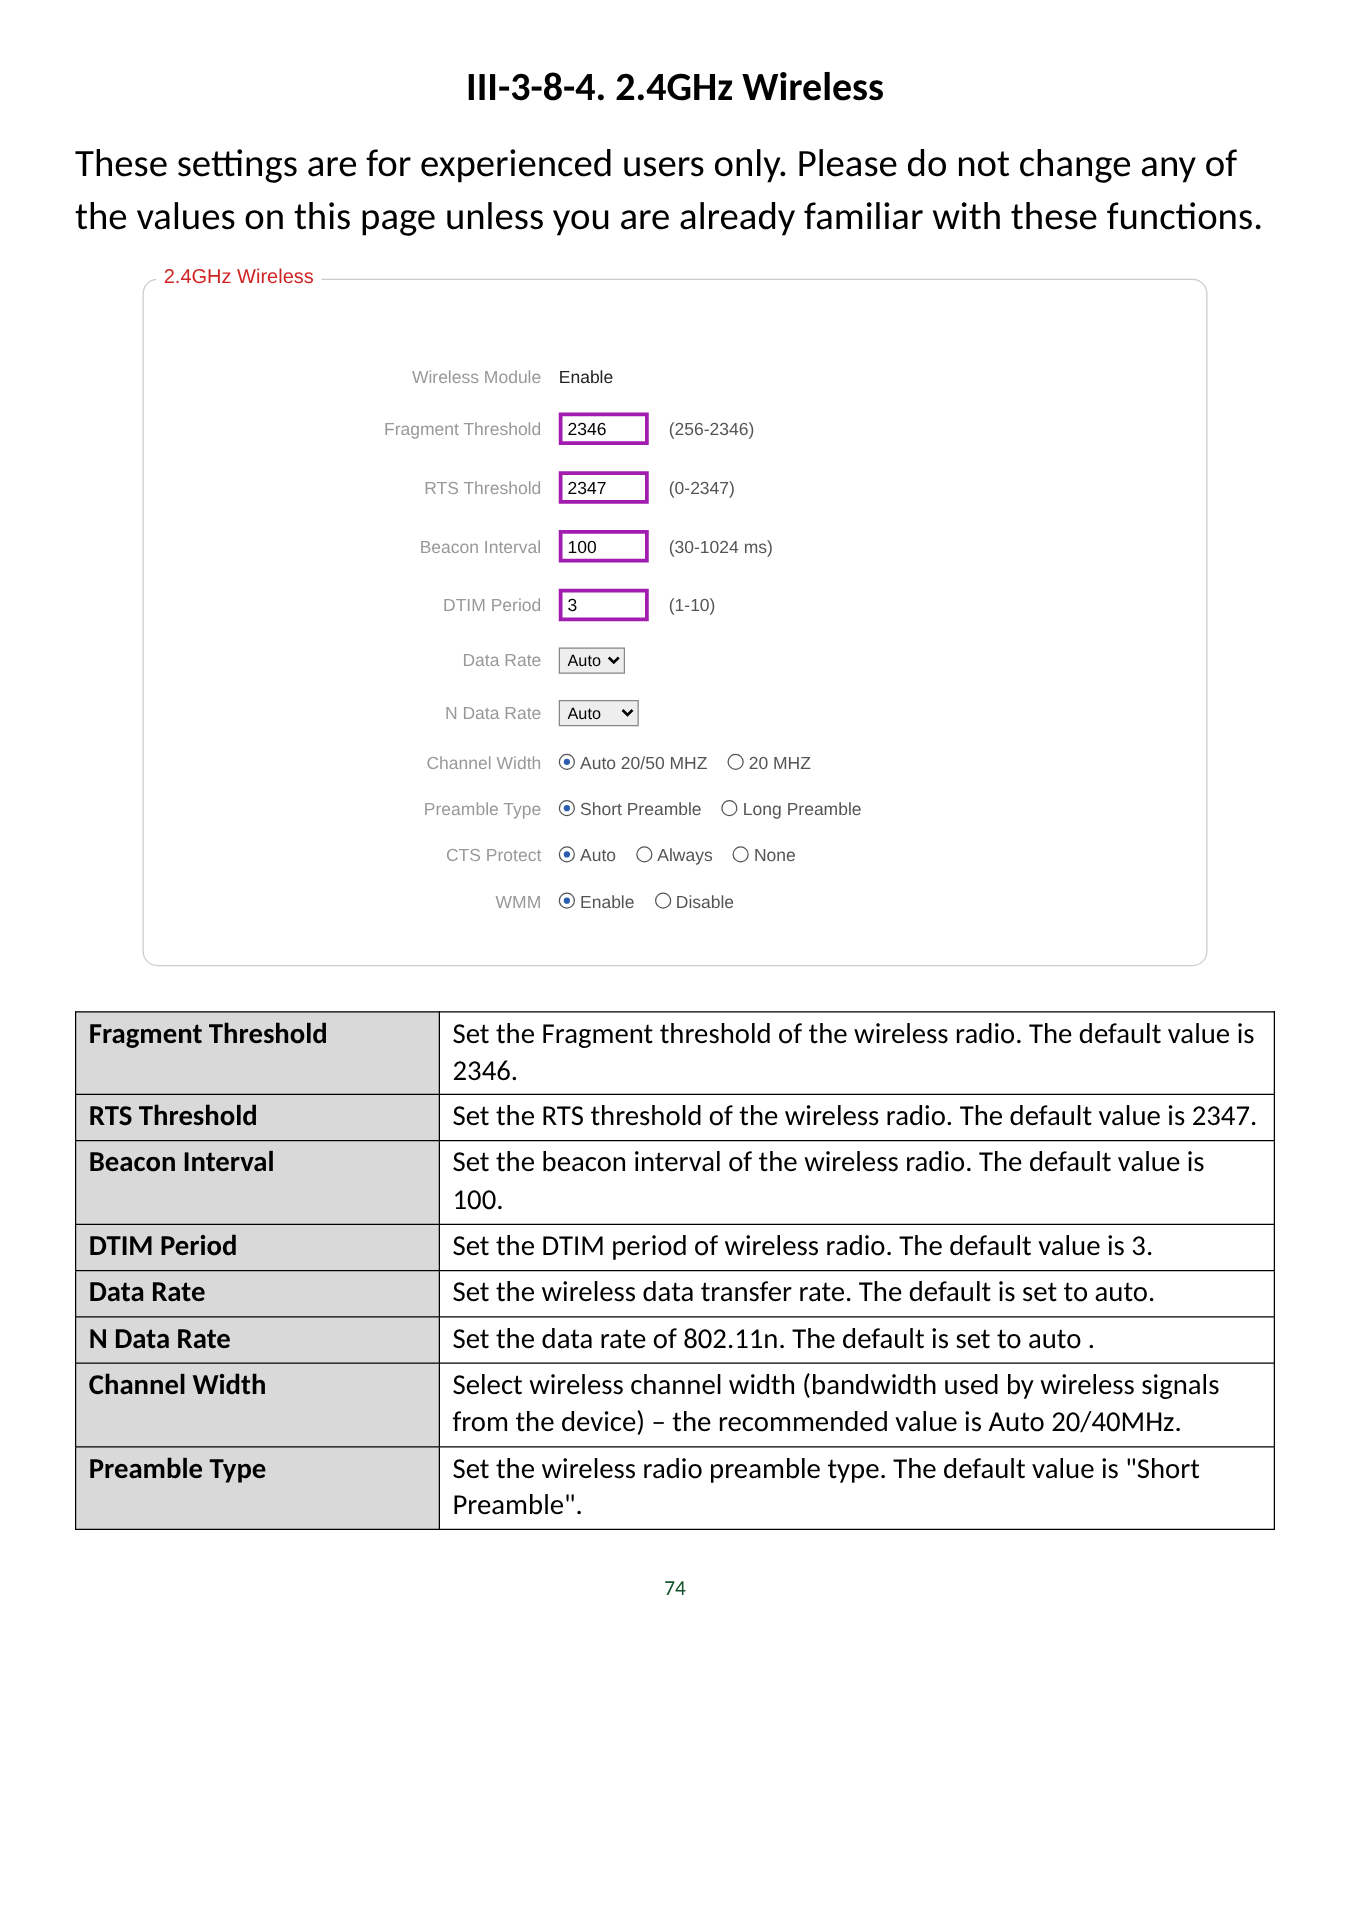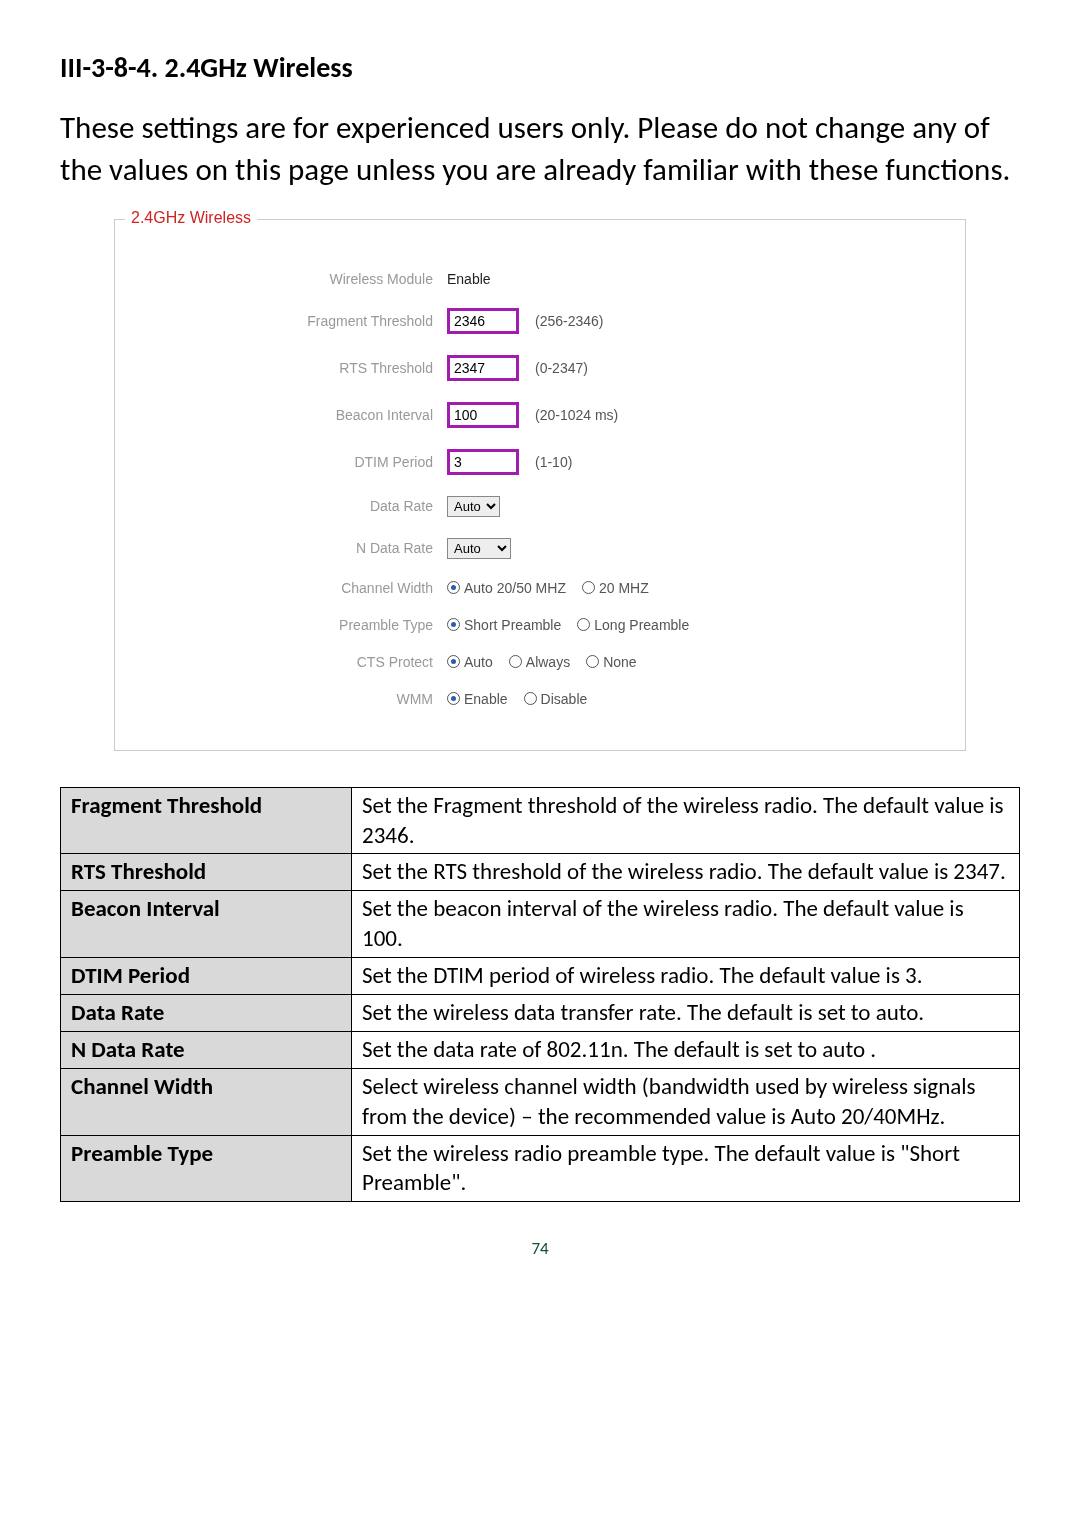--- a/index.html
+++ b/index.html
@@ -6,34 +6,35 @@
     margin: 0;
     padding: 50px 60px;
     font-family: Calibri, Arial, sans-serif;
     background: #fff;
     color: #000;
     width: 1080px;
     box-sizing: border-box;
   }
   .section-title {
     font-weight: bold;
-    font-size: 28px;
+    font-size: 32px;
     margin-bottom: 22px;
+    text-align: center;
   }
   .intro-text {
     font-size: 31px;
     line-height: 1.35;
     margin-bottom: 28px;
   }
   .settings-box {
     border: 1px solid #ccc;
-    border-radius: 0;
+    border-radius: 12px;
     position: relative;
     margin: 0 54px 36px 54px;
-    padding: 30px 28px 22px 28px;
+    padding: 48px 28px 22px 28px;
     font-family: Arial, sans-serif;
   }
   .legend {
     position: absolute;
     top: -11px;
     left: 10px;
     background: #fff;
     padding: 0 6px;
     color: #d02323;
     font-size: 16px;
@@ -144,21 +145,21 @@
     <div class="form-value">
       <input type="text" class="small-input" value="2347" style="">
       <span>(0-2347)</span>
     </div>
   </div>
 
   <div class="form-row">
     <div class="form-label">Beacon Interval</div>
     <div class="form-value">
       <input type="text" class="small-input" value="100" style="">
-      <span>(20-1024 ms)</span>
+      <span>(30-1024 ms)</span>
     </div>
   </div>
 
   <div class="form-row">
     <div class="form-label">DTIM Period</div>
     <div class="form-value">
       <input type="text" class="small-input" value="3" style="">
       <span>(1-10)</span>
     </div>
   </div>

